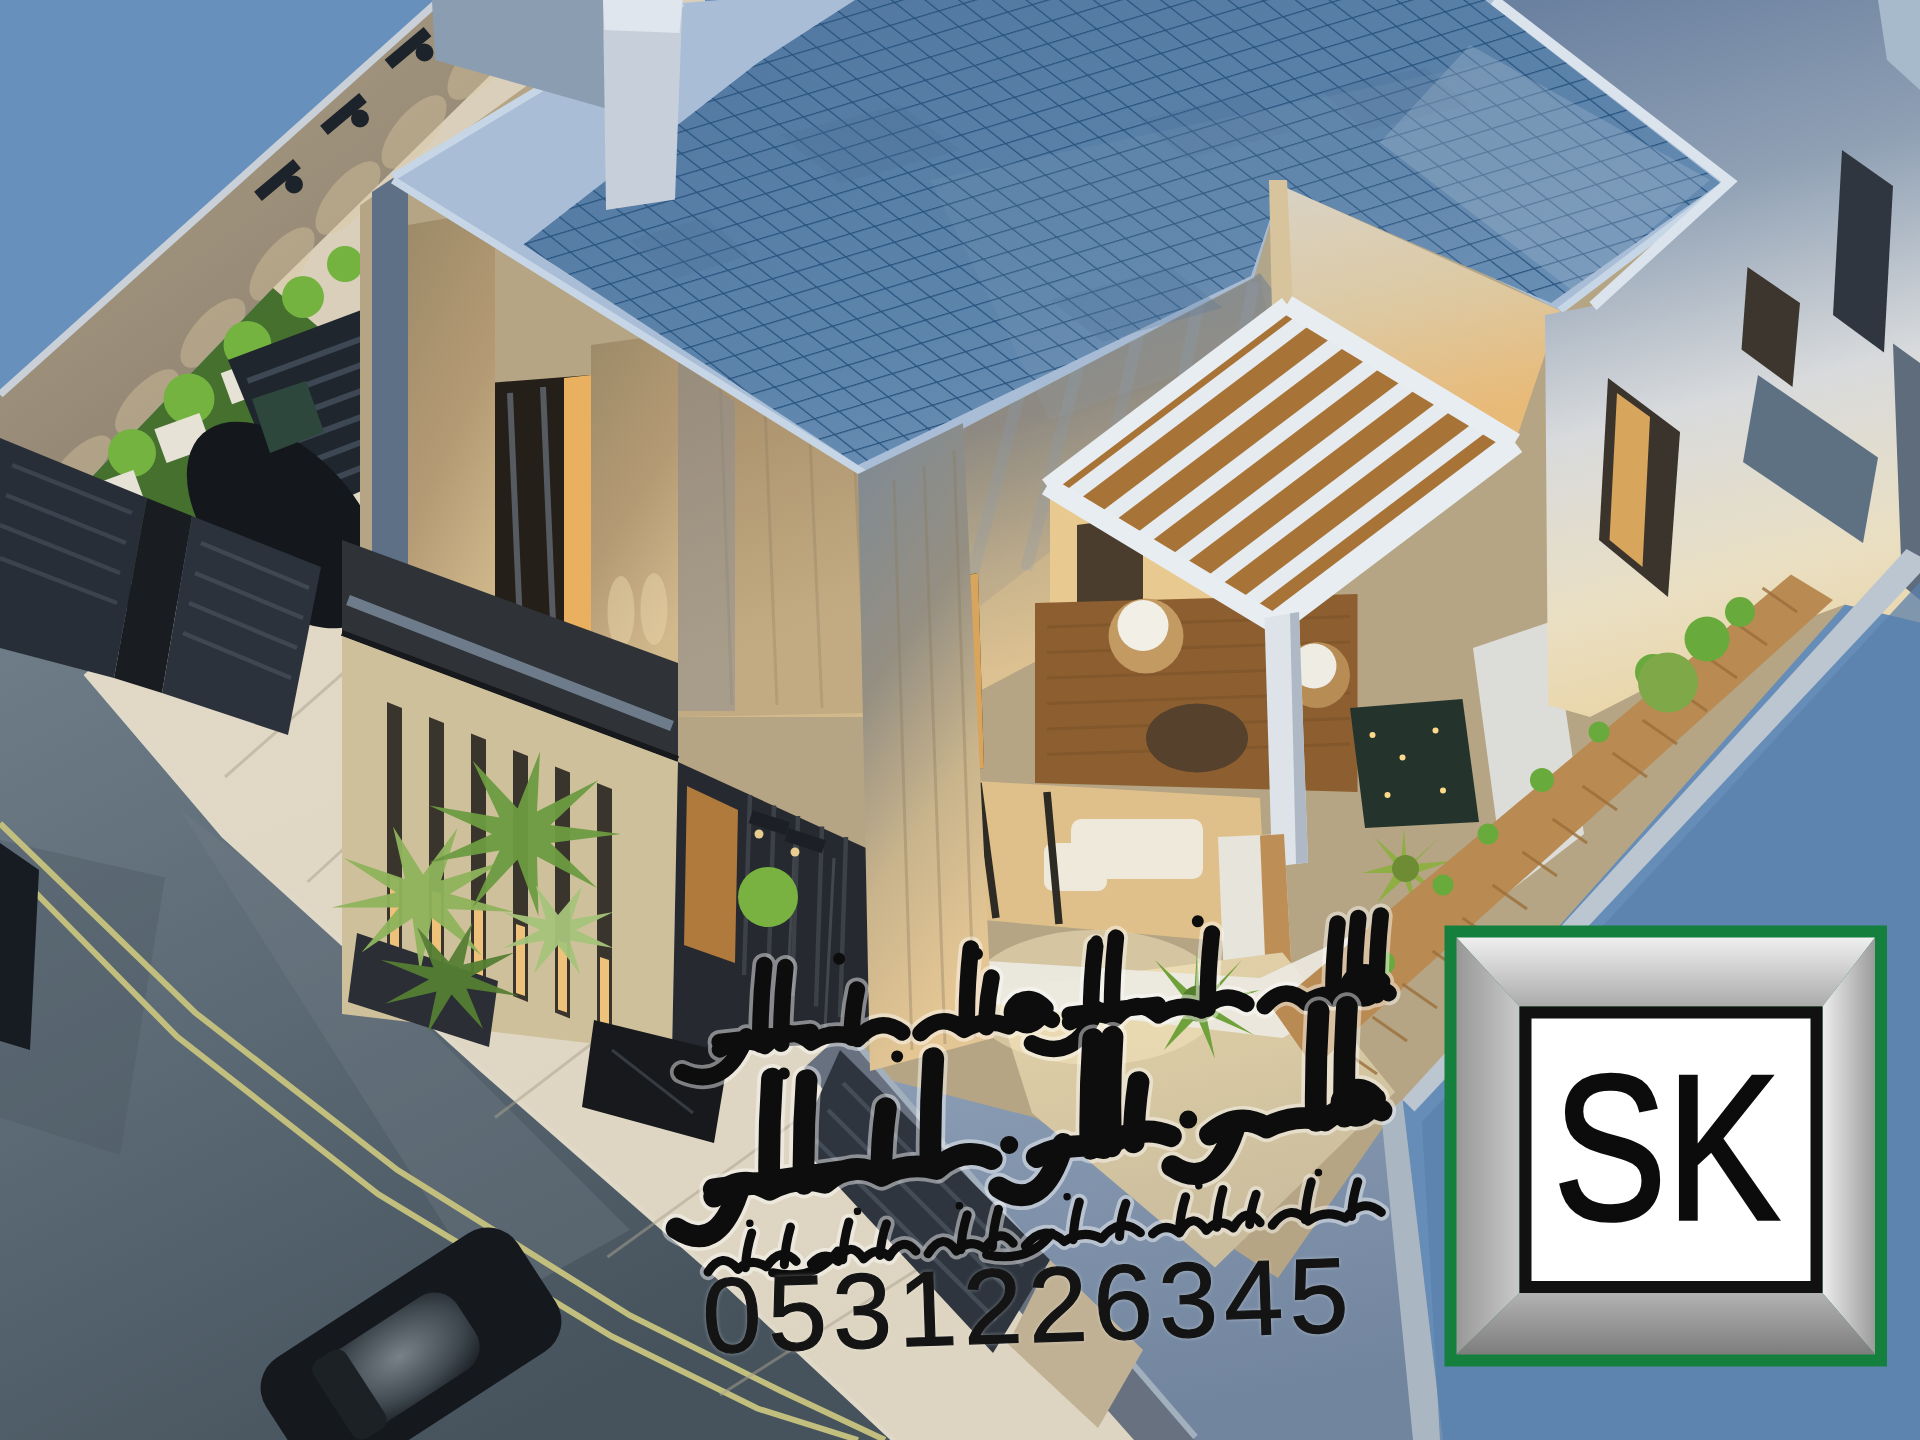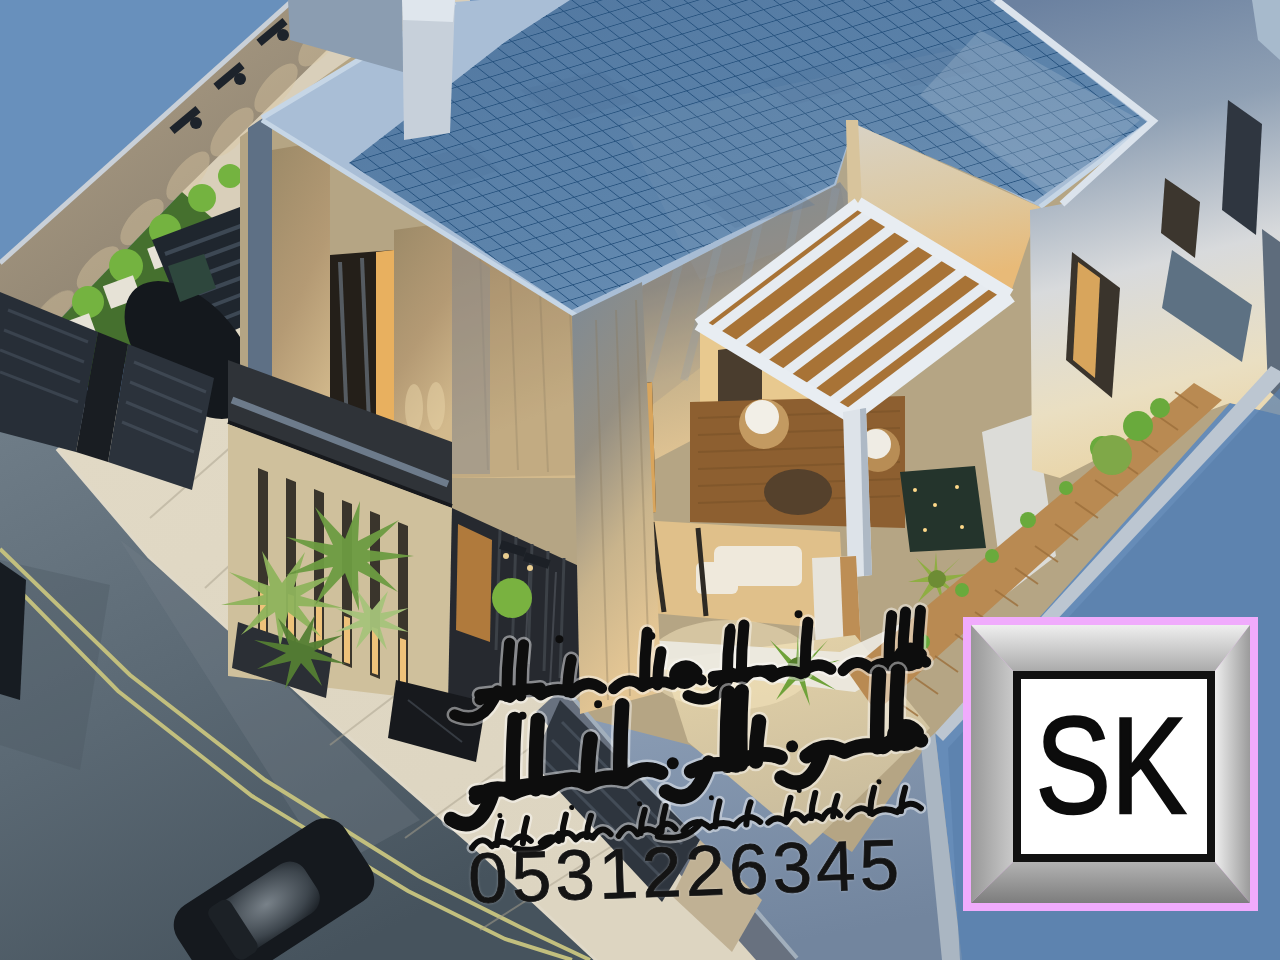--- a/index.html
+++ b/index.html
@@ -605,21 +605,21 @@
 <circle cx="640" cy="801.7377777777778" r="2.5"></circle>
 <circle cx="572" cy="803.0622222222222" r="2.5"></circle>
 <circle cx="500" cy="808.5822222222222" r="2.5"></circle>
 </g>
 </g>
 
 </svg>
 
 <div style="position:absolute;left:467px;top:843px;font-size:71px;font-weight:400;letter-spacing:4px;color:#141414;-webkit-text-stroke:0.8px #141414;transform:rotate(-1.9deg);transform-origin:left top;text-shadow:0 0 3px rgba(255,255,255,0.5);line-height:1;">0531226345</div>
 
-<div style="position:absolute;left:963px;top:617px;width:295px;height:294px;background:#f0abfc;">
+<div style="position:absolute;left:963px;top:617px;width:295px;height:294px;background:#15803d;">
 <svg width="295" height="294" viewBox="0 0 295 294">
 <polygon points="8,8 287,8 252,54 50,54" fill="url(#mtop)"></polygon>
 <polygon points="8,8 50,54 50,245 8,286" fill="url(#mleft)"></polygon>
 <polygon points="287,8 287,286 252,245 252,54" fill="url(#mright)"></polygon>
 <polygon points="8,286 287,286 252,245 50,245" fill="url(#mbot)"></polygon>
 <rect x="50" y="54" width="202" height="191" fill="#111"></rect>
 <rect x="58" y="62" width="186" height="175" fill="#ffffff"></rect>
 <text x="180.5" y="196" text-anchor="middle" font-family="Liberation Sans, sans-serif" font-size="138" font-weight="400" fill="#0c0c0c" stroke="#0c0c0c" stroke-width="2.4" transform="scale(0.82,1)">SK</text>
 </svg>
 </div>

